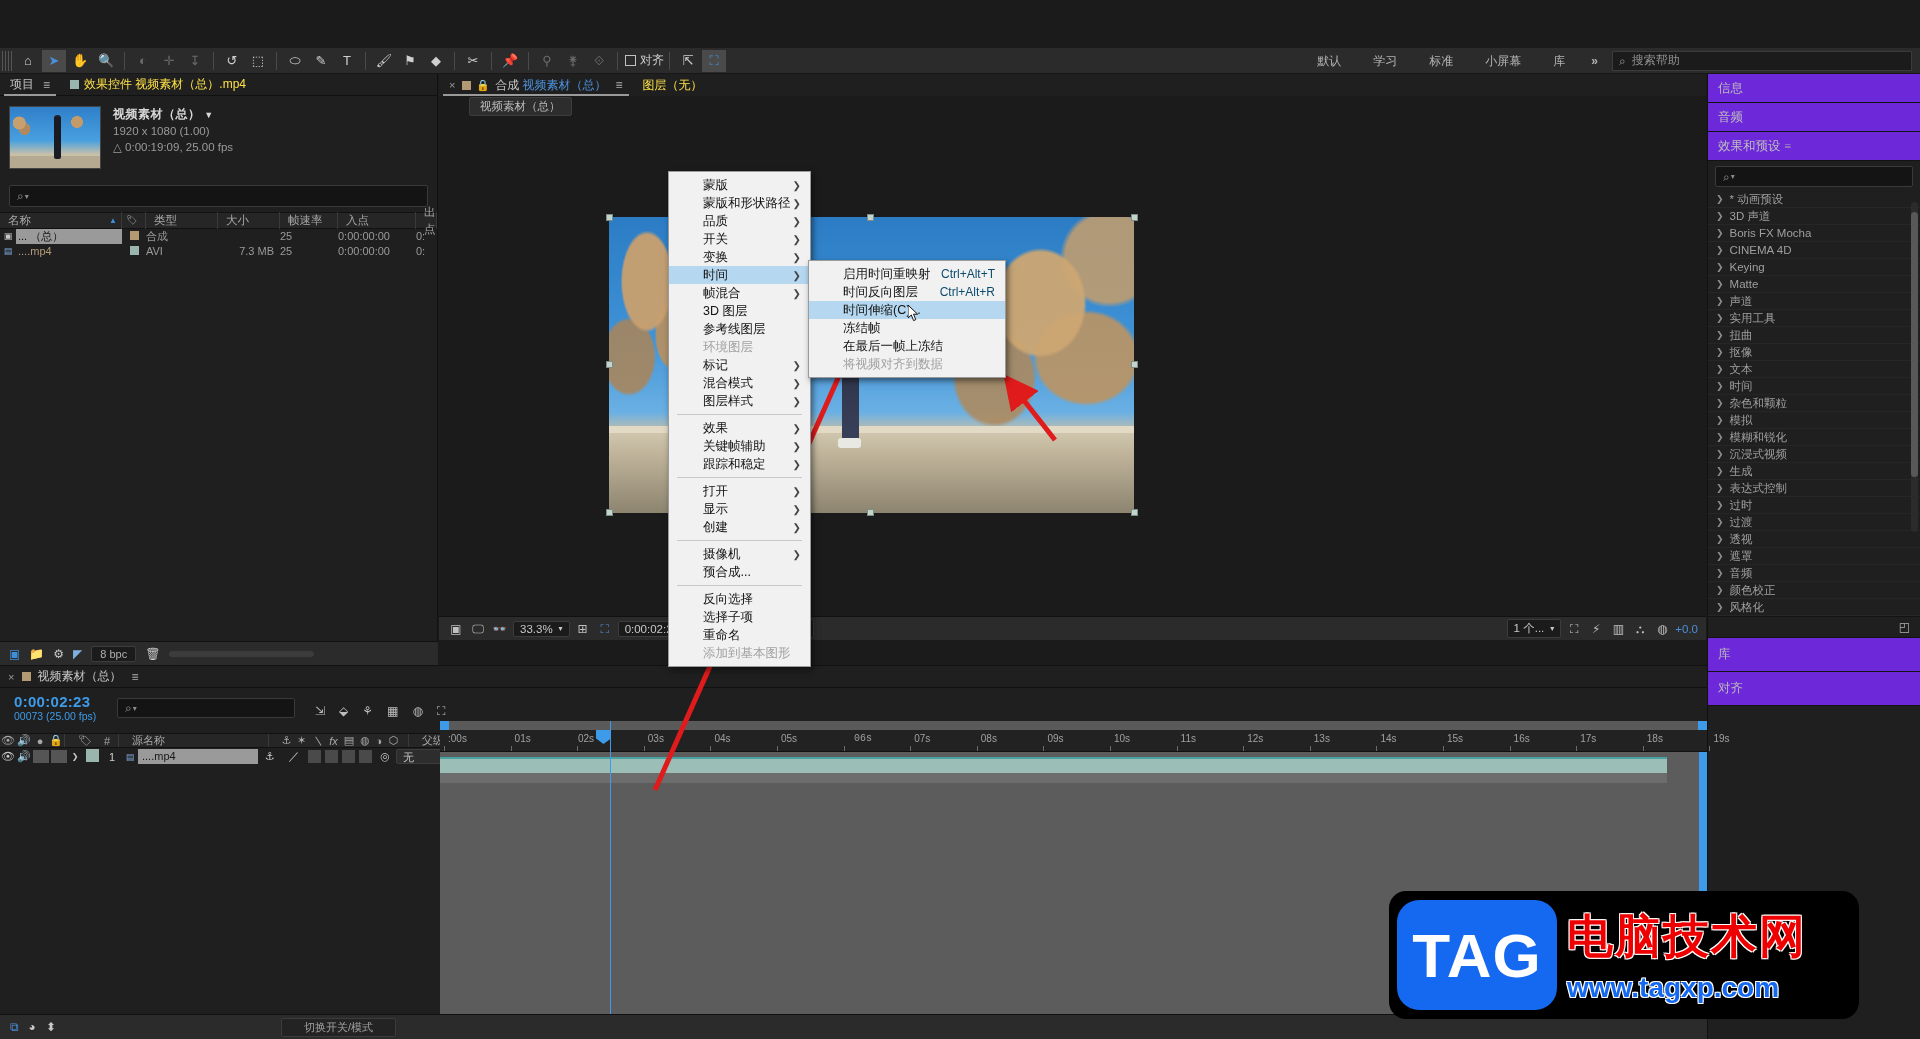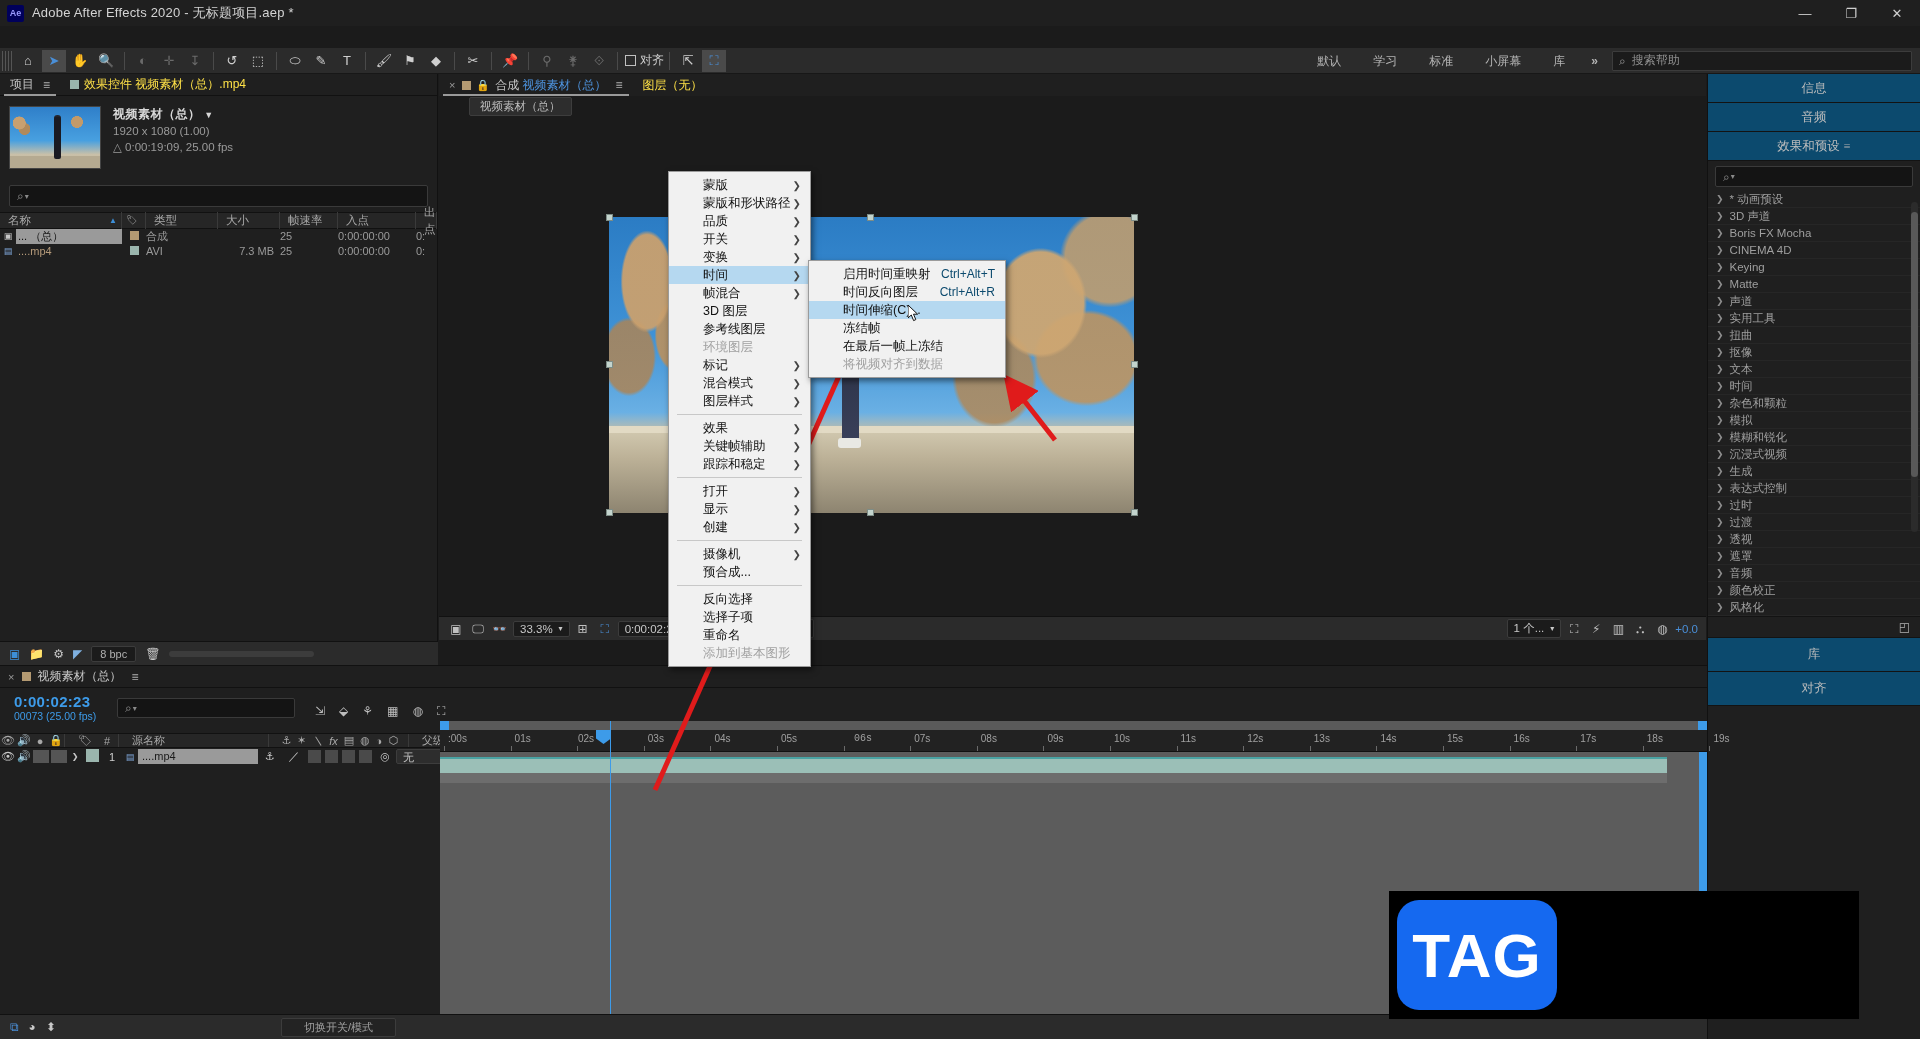--- a/index.html
+++ b/index.html
@@ -158,22 +158,22 @@
   .comp-toolbar {
     position:absolute; left:0; bottom:0; width:1267px; height:24px; background:#2b2b2b;
     display:flex; align-items:center; gap:4px; padding:0 8px; border-top:1px solid #111;
   }
   .ct-ico { width:18px; height:18px; display:flex; align-items:center; justify-content:center; color:#c0c0c0; font-size:12px; }
   .ct-field { background:#1b1b1b; border:1px solid #3c3c3c; color:#c8c8c8; font-size:11.5px;
      padding:1px 6px; border-radius:2px; display:flex; align-items:center; gap:6px; }
 
   
   #right { left:1707px; top:74px; width:213px; height:965px; background:#1f1f1f; border-left:1px solid #111; }
-  .rp-head { height:29px; display:flex; align-items:center; justify-content:center;
-     padding:0 10px; font-size:12.5px; color:#bdbdbd; border-bottom:1px solid #131313; background:#0c4a6e;font-family:Liberation Serif, serif; }
+  .rp-head { height:29px; display:flex; align-items:center; justify-content:flex-start;
+     padding:0 10px; font-size:12.5px; color:#bdbdbd; border-bottom:1px solid #131313; background:#6d28d9;font-family:Liberation Serif, serif; }
   .fx-search { margin:5px 7px 4px 7px; height:21px; background:#141414; border:1px solid #3a3a3a;
      display:flex; align-items:center; padding:0 7px; color:#8a8a8a; border-radius:2px; }
   .fx-row { height:17px; display:flex; align-items:center; gap:6px; padding-left:8px;
      font-size:11.5px; color:#9f9f9f; border-bottom:1px solid #262626; }
   .fx-arrow { color:#8d8d8d; font-size:9px; }
   .fx-scroll { position:absolute; right:2px; top:128px; width:7px; height:330px; background:#2b2b2b; border-radius:4px; }
   .fx-scroll i { position:absolute; left:0; top:10px; width:7px; height:265px; background:#585858; border-radius:4px; display:block; }
   .rp-foot { height:22px; display:flex; align-items:center; justify-content:flex-end; padding-right:10px;
      border-top:1px solid #131313; border-bottom:1px solid #131313; }
 
@@ -227,44 +227,35 @@
   .ctx-item.disabled { color:#a0a0a0; }
   .ctx-item .arr { position:absolute; right:9px; font-size:10px; color:#444; }
   .ctx-item .sc { position:absolute; right:10px; color:#0c4a6e; font-size:12px; }
   .ctx-sep { height:1px; background:#c8c8c8; margin:4px 8px; }
   .ctx-cursor { position:absolute; left:908px; top:305px; width:12px; height:17px; z-index:60; }
 
   
   .arrow-svg { position:absolute; left:0; top:0; width:1920px; height:1039px;
      pointer-events:none; z-index:45; }
   .watermark { position:absolute; left:1389px; top:891px; width:470px; height:128px;
-     background:#000; display:flex; align-items:center; z-index:70; }
+     background:#000; display:flex; align-items:center; z-index:70;border-radius:17px; }
   .wm-tag { width:160px; height:110px; margin-left:8px; background:#1569f0; border-radius:22px;
      color:#fff; font-size:62px; font-weight:bold; display:flex; align-items:center;
      justify-content:center; font-family:"Liberation Sans",sans-serif; letter-spacing:1px; }
   .wm-right { margin-left:10px; display:flex; flex-direction:column; justify-content:center; }
   .wm-cn { color:#ee0000; font-size:46px; font-weight:bold; letter-spacing:2px;
      text-shadow:-1px -1px 0 #fff,1px -1px 0 #fff,-1px 1px 0 #fff,1px 1px 0 #fff; }
   .wm-url { color:#1569f0; font-size:28px; font-weight:bold; margin-top:4px;
      text-shadow:-1px -1px 0 #fff,1px -1px 0 #fff,-1px 1px 0 #fff,1px 1px 0 #fff; }
 </style>
 </head>
 <body>
 
 <div id="app">
 
-  <div class="titlebar">
-    <div class="ae-logo">Ae</div>
-    <div class="title-text">Adobe After Effects 2020 - 无标题项目.aep *</div>
-    <div class="win-btns">
-      <div class="win-btn">—</div>
-      <div class="win-btn">❐</div>
-      <div class="win-btn close">✕</div>
-    </div>
-  </div>
 
 
   <div class="toolbar">
     <div class="grip"></div>
     <div class="tool">⌂</div>
     <div class="tool active blue">➤</div>
     <div class="tool">✋</div>
     <div class="tool">🔍</div>
     <div class="tsep"></div>
     <div class="tool dim">◐</div>
@@ -872,15 +863,19 @@
     <line x1="655" y1="790" x2="855" y2="340" stroke="#e01b1b" stroke-width="5" marker-end="url(#ah)"></line>
     <line x1="1055" y1="440" x2="1008" y2="380" stroke="#e01b1b" stroke-width="5" marker-end="url(#ah)"></line>
   </svg>
 
   <svg class="ctx-cursor" viewBox="0 0 12 17">
     <polygon points="0,0 0,13 3.3,10 5.6,15.6 7.8,14.6 5.5,9.2 9.6,9.2" fill="#fff" stroke="#111" stroke-width="1"></polygon>
   </svg>
 
   <div class="watermark">
     <div class="wm-tag">TAG</div>
+    <div class="wm-right">
+      <div class="wm-cn">电脑技术网</div>
+      <div class="wm-url">www.tagxp.com</div>
+    </div>
   </div>
 
 </div>
 
 </body></html>

